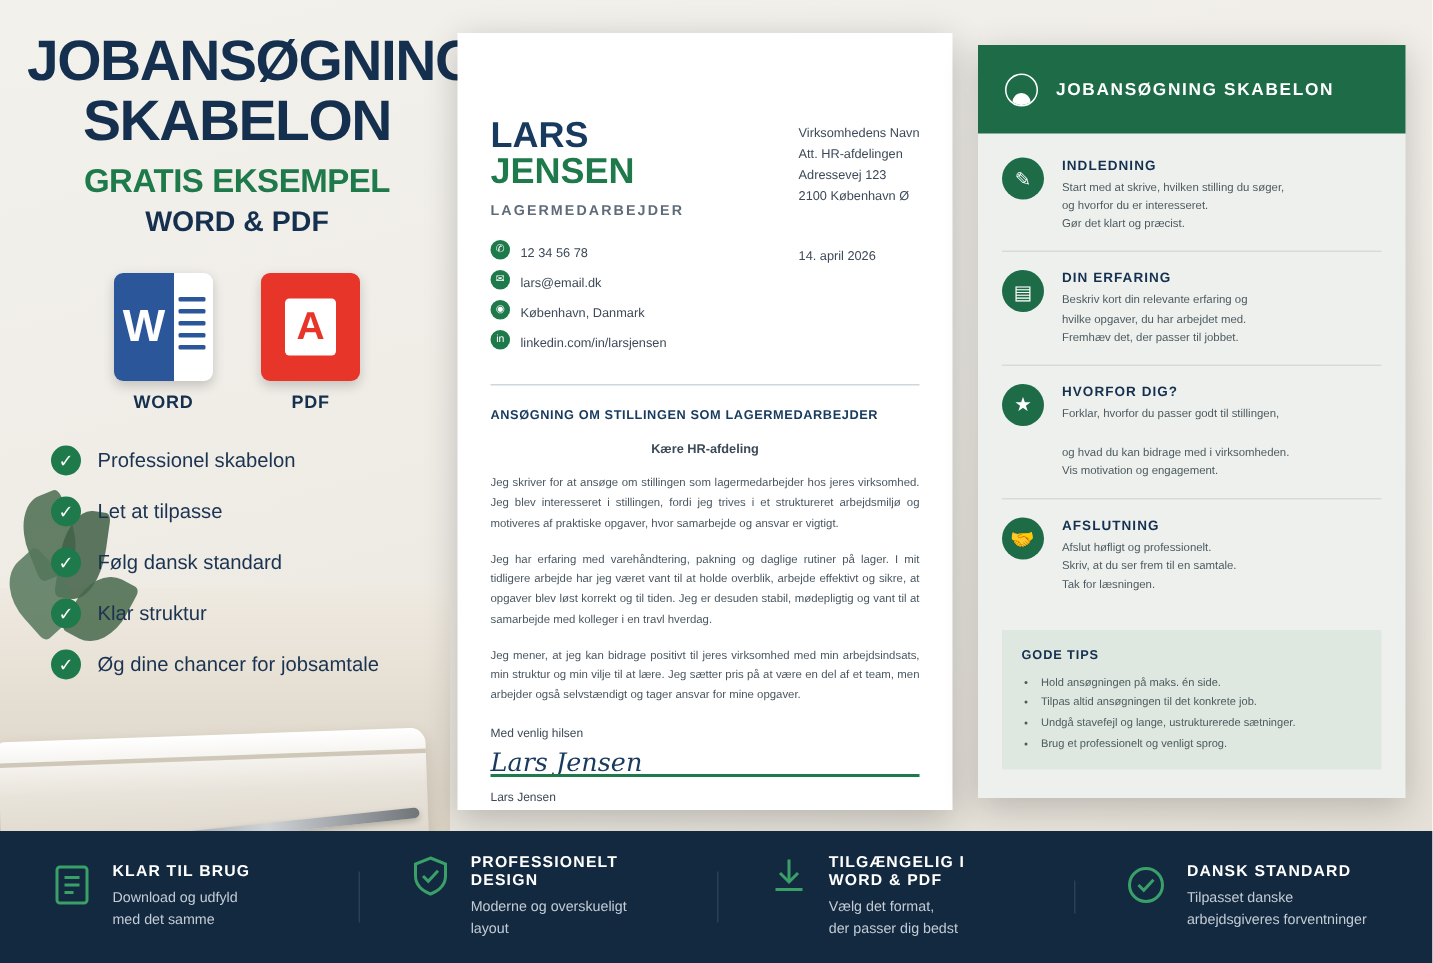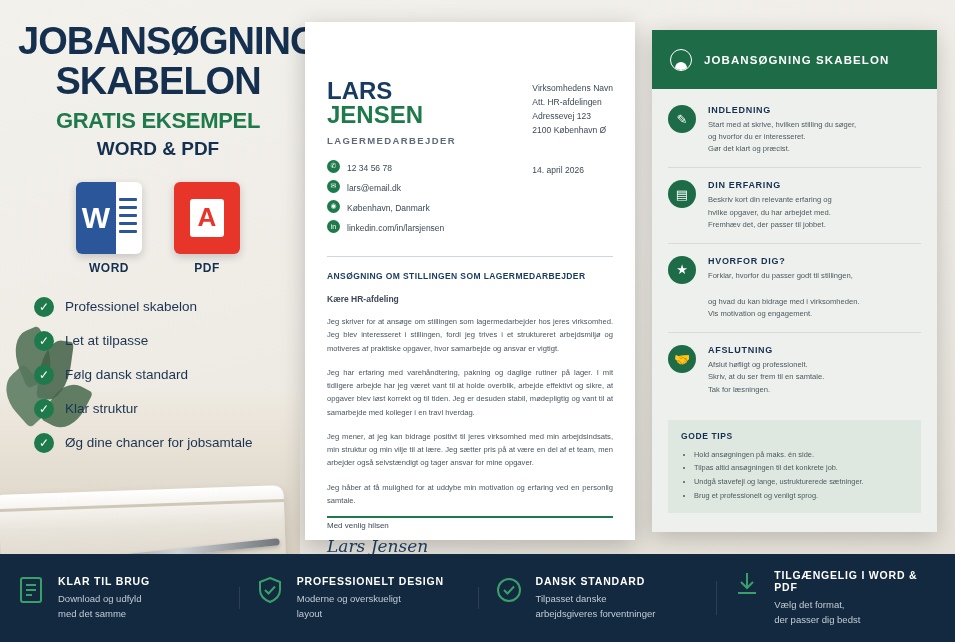--- a/index.html
+++ b/index.html
@@ -118,21 +118,21 @@
   .cv-contact div { display:flex; align-items:flex-end; gap:7px; margin-bottom:7px; }
   .cv-ic {
     width:13px;height:13px;border-radius:50%;background:#1e7a4a;color:#fff;
     display:flex;align-items:center;justify-content:center;font-size:7px;flex:0 0 auto;
   }
   .cv-right { text-align:left; font-size:8.5px; color:#3c4957; line-height:1.65; padding-top:2px;}
   .cv-date { margin-top:28px; font-size:8.5px; color:#3c4957; }
 
   .cv-rule { height:1px; background:#cfd6dc; margin:16px 0 14px; }
   .cv-subject { font-size:8.5px; font-weight:bold; color:#173a5e; letter-spacing:.4px; }
-  .cv-greet { margin-top:13px; font-size:8.5px; color:#3c4957; font-weight:bold;}
+  .cv-greet { margin-top:13px; font-size:8.5px; color:#3c4957; font-weight:bold;text-align:center;}
   .cv-p { margin-top:11px; font-size:7.6px; line-height:1.75; color:#49565f; text-align:justify;}
   .cv-close { margin-top:14px; font-size:8px; color:#3c4957; }
   .cv-sign {
     margin-top:6px; font-family:"DejaVu Serif", serif; font-style:italic;
     font-size:17px; color:#173a5e;
   }
   .cv-signname { margin-top:8px; font-size:8px; color:#3c4957; }
   .cv-bottomline { position:absolute; left:22px; right:22px; bottom:22px; height:2px; background:#1e7a4a; }
 
   
@@ -166,21 +166,21 @@
   }
   .tips-h { font-size:8.5px; font-weight:bold; color:#15304f; letter-spacing:.6px; }
   .tips ul { margin:7px 0 0 0; padding-left:13px; }
   .tips li { font-size:7.4px; line-height:1.85; color:#4c5a5f; }
 
   
   .footer {
     position:absolute; left:0; bottom:0; width:955px; height:88px;
     background:#13293f; display:flex; align-items:center;
   }
-  .f-cell { flex:1; display:flex; align-items:flex-start; gap:12px; padding:0 16px; position:relative;}
+  .f-cell { flex:1; display:flex; align-items:flex-start; gap:12px; padding:0 33px; position:relative;}
   .f-cell + .f-cell:before {
     content:""; position:absolute; left:0; top:12px; bottom:12px; width:1px; background:#2b3f55;
   }
   .f-ic { width:30px;height:30px;color:#3aa06a;flex:0 0 auto; display:flex;align-items:center;justify-content:center;}
   .f-h { font-size:10.5px; font-weight:bold; color:#fff; letter-spacing:.8px; }
   .f-p { margin-top:5px; font-size:9.5px; line-height:1.5; color:#c3ccd6; }
 </style>
 </head>
 <body>
 
@@ -290,21 +290,20 @@
   </div>
 
   <div class="cv-rule"></div>
 
   <div class="cv-subject">ANSØGNING OM STILLINGEN SOM LAGERMEDARBEJDER</div>
   <div class="cv-greet">Kære HR-afdeling</div>
 
   <div class="cv-p">Jeg skriver for at ansøge om stillingen som lagermedarbejder hos jeres virksomhed. Jeg blev interesseret i stillingen, fordi jeg trives i et struktureret arbejdsmiljø og motiveres af praktiske opgaver, hvor samarbejde og ansvar er vigtigt.</div>
   <div class="cv-p">Jeg har erfaring med varehåndtering, pakning og daglige rutiner på lager. I mit tidligere arbejde har jeg været vant til at holde overblik, arbejde effektivt og sikre, at opgaver blev løst korrekt og til tiden. Jeg er desuden stabil, mødepligtig og vant til at samarbejde med kolleger i en travl hverdag.</div>
   <div class="cv-p">Jeg mener, at jeg kan bidrage positivt til jeres virksomhed med min arbejdsindsats, min struktur og min vilje til at lære. Jeg sætter pris på at være en del af et team, men arbejder også selvstændigt og tager ansvar for mine opgaver.</div>
-  <div class="cv-p">Jeg håber at få mulighed for at uddybe min motivation og erfaring ved en personlig samtale.</div>
 
   <div class="cv-close">Med venlig hilsen</div>
   <div class="cv-sign">Lars Jensen</div>
   <div class="cv-signname">Lars Jensen</div>
 
   <div class="cv-bottomline"></div>
 </div>
 
 <div class="guide">
   <div class="guide-head">
@@ -394,38 +393,38 @@
     <div>
       <div class="f-h">PROFESSIONELT DESIGN</div>
       <div class="f-p">Moderne og overskueligt</div>
       <div class="f-p" style="margin-top:1px">layout</div>
     </div>
   </div>
 
   <div class="f-cell">
     <span class="f-ic">
       <svg width="26" height="28" viewBox="0 0 26 28">
-          <circle cx="13" cy="14" r="11" fill="none" stroke="#3aa06a" stroke-width="2"></circle>
-          <polyline points="8,14 11.5,17.5 18,10.5" fill="none" stroke="#3aa06a" stroke-width="2"></polyline>
-        </svg>
-    </span>
-    <div>
-      <div class="f-h">DANSK STANDARD</div>
-      <div class="f-p">Tilpasset danske</div>
-      <div class="f-p" style="margin-top:1px">arbejdsgiveres forventninger</div>
-    </div>
-  </div>
-
-  <div class="f-cell">
-    <span class="f-ic">
-      <svg width="26" height="28" viewBox="0 0 26 28">
           <line x1="13" y1="3" x2="13" y2="17" stroke="#3aa06a" stroke-width="2"></line>
           <polyline points="7,12 13,18 19,12" fill="none" stroke="#3aa06a" stroke-width="2"></polyline>
           <line x1="4" y1="23" x2="22" y2="23" stroke="#3aa06a" stroke-width="2"></line>
         </svg>
     </span>
     <div>
       <div class="f-h">TILGÆNGELIG I WORD &amp; PDF</div>
       <div class="f-p">Vælg det format,</div>
       <div class="f-p" style="margin-top:1px">der passer dig bedst</div>
     </div>
   </div>
+
+  <div class="f-cell">
+    <span class="f-ic">
+      <svg width="26" height="28" viewBox="0 0 26 28">
+          <circle cx="13" cy="14" r="11" fill="none" stroke="#3aa06a" stroke-width="2"></circle>
+          <polyline points="8,14 11.5,17.5 18,10.5" fill="none" stroke="#3aa06a" stroke-width="2"></polyline>
+        </svg>
+    </span>
+    <div>
+      <div class="f-h">DANSK STANDARD</div>
+      <div class="f-p">Tilpasset danske</div>
+      <div class="f-p" style="margin-top:1px">arbejdsgiveres forventninger</div>
+    </div>
+  </div>
 </div>
 
 </body></html>

